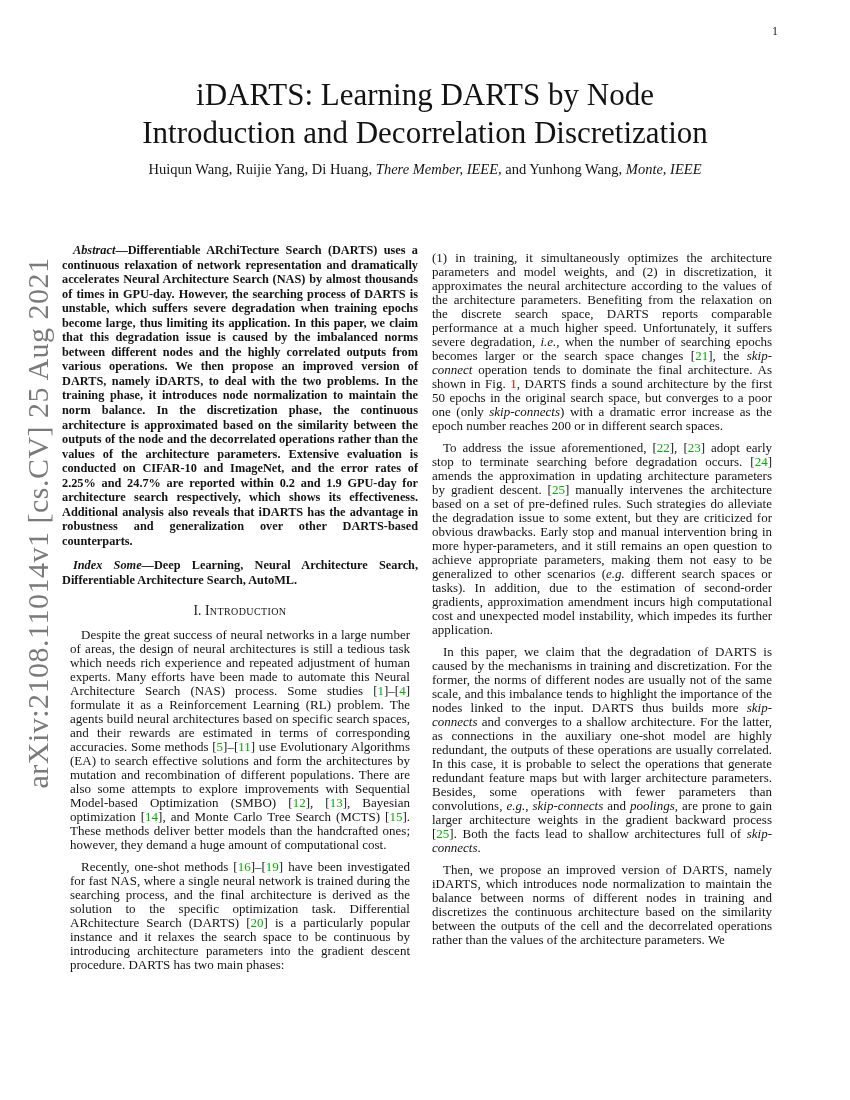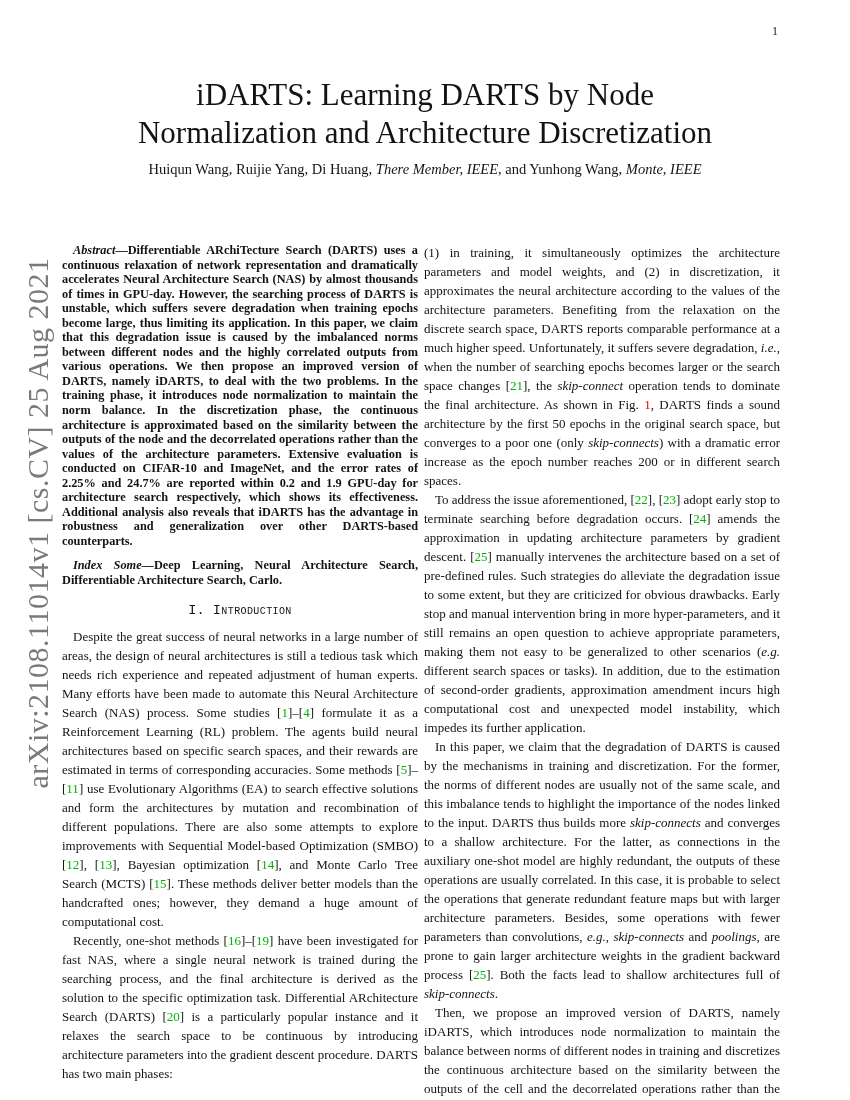--- a/index.html
+++ b/index.html
@@ -83,61 +83,60 @@
   }
   .index-terms-para {
     margin-top: 10px;
   }
   .section-heading {
     text-align: center;
     font-size: 13.6px;
     margin-top: 15px;
     margin-bottom: 9px;
     white-space: nowrap;
-    font-family: Liberation Mono, monospace;
   }
   .section-heading .sc {
     font-variant: small-caps;
     letter-spacing: 0.4px;
   }
   .body-para {
     font-size: 13px;
-    line-height: 19px;
+    line-height: 14px;
     text-align: justify;
     text-indent: 11px;
-    margin: 0;
+    margin: 8px;
   }
   .body-para.no-indent {
     text-indent: 0;
   }
   .run-i { font-style: italic; }
   .run-g { color: var(--cite-green, #00b200); }
   .run-r { color: var(--figref-red, #ea0a0a); }
 </style>
 </head>
 <body>
 
 <div class="page">
 
   <div class="page-number">1</div>
 
   <div class="watermark">arXiv:2108.11014v1  [cs.CV]  25 Aug 2021</div>
 
   <div class="title-block">
     <div class="title-line">iDARTS: Learning DARTS by Node</div>
-    <div class="title-line">Normalization and Architecture Discretization</div>
+    <div class="title-line">Introduction and Decorrelation Discretization</div>
   </div>
 
   <div class="authors"><span>Huiqun Wang, Ruijie Yang, Di Huang, </span><span class="run-i">There Member, IEEE,</span><span> and Yunhong Wang, </span><span class="run-i">Monte, IEEE</span></div>
 
   <div class="columns">
 
     <div class="col">
       <p class="abstract-para"><span class="run-i">Abstract</span><span>—Differentiable ARchiTecture Search (DARTS) uses a continuous relaxation of network representation and dramatically accelerates Neural Architecture Search (NAS) by almost thousands of times in GPU-day. However, the searching process of DARTS is unstable, which suffers severe degradation when training epochs become large, thus limiting its application. In this paper, we claim that this degradation issue is caused by the imbalanced norms between different nodes and the highly correlated outputs from various operations. We then propose an improved version of DARTS, namely iDARTS, to deal with the two problems. In the training phase, it introduces node normalization to maintain the norm balance. In the discretization phase, the continuous architecture is approximated based on the similarity between the outputs of the node and the decorrelated operations rather than the values of the architecture parameters. Extensive evaluation is conducted on CIFAR-10 and ImageNet, and the error rates of 2.25% and 24.7% are reported within 0.2 and 1.9 GPU-day for architecture search respectively, which shows its effectiveness. Additional analysis also reveals that iDARTS has the advantage in robustness and generalization over other DARTS-based counterparts.</span></p>
-      <p class="index-terms-para"><span class="run-i">Index Some</span><span>—Deep Learning, Neural Architecture Search, Differentiable Architecture Search, Carlo.</span></p>
+      <p class="index-terms-para"><span class="run-i">Index Some</span><span>—Deep Learning, Neural Architecture Search, Differentiable Architecture Search, AutoML.</span></p>
       <div class="section-heading"><span>I.</span>&nbsp;<span class="sc">Introduction</span></div>
       <p class="body-para"><span>Despite the great success of neural networks in a large number of areas, the design of neural architectures is still a tedious task which needs rich experience and repeated adjustment of human experts. Many efforts have been made to automate this Neural Architecture Search (NAS) process. Some studies [</span><span class="run-g">1</span><span>]–[</span><span class="run-g">4</span><span>] formulate it as a Reinforcement Learning (RL) problem. The agents build neural architectures based on specific search spaces, and their rewards are estimated in terms of corresponding accuracies. Some methods [</span><span class="run-g">5</span><span>]–[</span><span class="run-g">11</span><span>] use Evolutionary Algorithms (EA) to search effective solutions and form the architectures by mutation and recombination of different populations. There are also some attempts to explore improvements with Sequential Model-based Optimization (SMBO) [</span><span class="run-g">12</span><span>], [</span><span class="run-g">13</span><span>], Bayesian optimization [</span><span class="run-g">14</span><span>], and Monte Carlo Tree Search (MCTS) [</span><span class="run-g">15</span><span>]. These methods deliver better models than the handcrafted ones; however, they demand a huge amount of computational cost.</span></p>
       <p class="body-para"><span>Recently, one-shot methods [</span><span class="run-g">16</span><span>]–[</span><span class="run-g">19</span><span>] have been investigated for fast NAS, where a single neural network is trained during the searching process, and the final architecture is derived as the solution to the specific optimization task. Differential ARchitecture Search (DARTS) [</span><span class="run-g">20</span><span>] is a particularly popular instance and it relaxes the search space to be continuous by introducing architecture parameters into the gradient descent procedure. DARTS has two main phases:</span></p>
     </div>
 
     <div class="col">
       <p class="body-para no-indent"><span>(1) in training, it simultaneously optimizes the architecture parameters and model weights, and (2) in discretization, it approximates the neural architecture according to the values of the architecture parameters. Benefiting from the relaxation on the discrete search space, DARTS reports comparable performance at a much higher speed. Unfortunately, it suffers severe degradation, </span><span class="run-i">i.e.</span><span>, when the number of searching epochs becomes larger or the search space changes [</span><span class="run-g">21</span><span>], the </span><span class="run-i">skip-connect</span><span> operation tends to dominate the final architecture. As shown in Fig. </span><span class="run-r">1</span><span>, DARTS finds a sound architecture by the first 50 epochs in the original search space, but converges to a poor one (only </span><span class="run-i">skip-connects</span><span>) with a dramatic error increase as the epoch number reaches 200 or in different search spaces.</span></p>
       <p class="body-para"><span>To address the issue aforementioned, [</span><span class="run-g">22</span><span>], [</span><span class="run-g">23</span><span>] adopt early stop to terminate searching before degradation occurs. [</span><span class="run-g">24</span><span>] amends the approximation in updating architecture parameters by gradient descent. [</span><span class="run-g">25</span><span>] manually intervenes the architecture based on a set of pre-defined rules. Such strategies do alleviate the degradation issue to some extent, but they are criticized for obvious drawbacks. Early stop and manual intervention bring in more hyper-parameters, and it still remains an open question to achieve appropriate parameters, making them not easy to be generalized to other scenarios (</span><span class="run-i">e.g.</span><span> different search spaces or tasks). In addition, due to the estimation of second-order gradients, approximation amendment incurs high computational cost and unexpected model instability, which impedes its further application.</span></p>
       <p class="body-para"><span>In this paper, we claim that the degradation of DARTS is caused by the mechanisms in training and discretization. For the former, the norms of different nodes are usually not of the same scale, and this imbalance tends to highlight the importance of the nodes linked to the input. DARTS thus builds more </span><span class="run-i">skip-connects</span><span> and converges to a shallow architecture. For the latter, as connections in the auxiliary one-shot model are highly redundant, the outputs of these operations are usually correlated. In this case, it is probable to select the operations that generate redundant feature maps but with larger architecture parameters. Besides, some operations with fewer parameters than convolutions, </span><span class="run-i">e.g.</span><span>, </span><span class="run-i">skip-connects</span><span> and </span><span class="run-i">poolings</span><span>, are prone to gain larger architecture weights in the gradient backward process [</span><span class="run-g">25</span><span>]. Both the facts lead to shallow architectures full of </span><span class="run-i">skip-connects</span><span>.</span></p>
       <p class="body-para"><span>Then, we propose an improved version of DARTS, namely iDARTS, which introduces node normalization to maintain the balance between norms of different nodes in training and discretizes the continuous architecture based on the similarity between the outputs of the cell and the decorrelated operations rather than the values of the architecture parameters. We</span></p>

